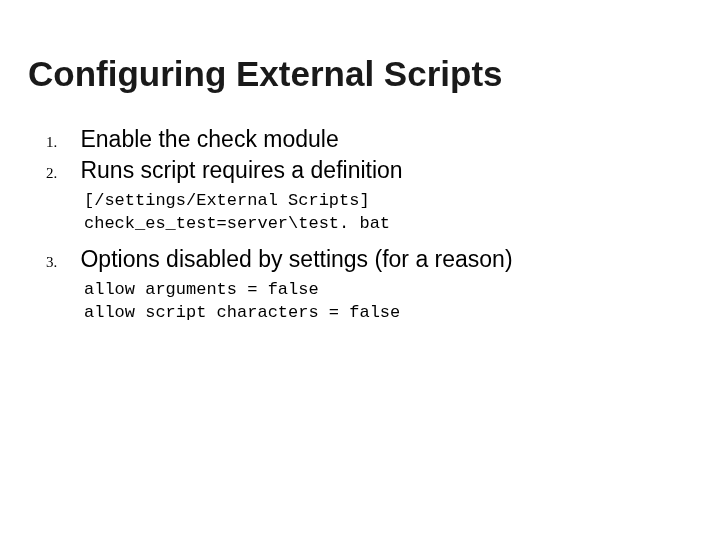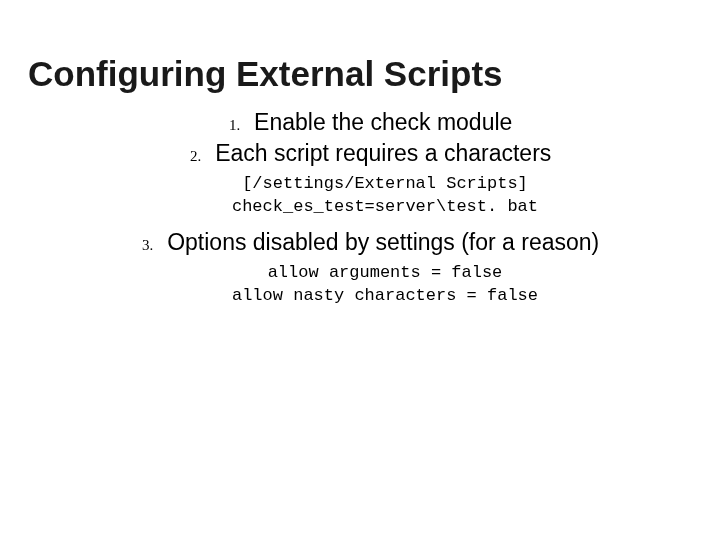--- a/index.html
+++ b/index.html
@@ -26,23 +26,22 @@
     top: 18px;
     font-family: Verdana, Geneva, sans-serif;
     font-weight: 700;
     font-size: 35px;
     letter-spacing: 0px;
     color: #1a1a1a;
   }
   .list {
     position: absolute;
     left: 46px;
-    top: 73px;
+    top: 90px;
     width: 640px;
-    text-align: center;
   }
   .item {
     margin-bottom: 4px;
   }
   .num {
     display: inline-block;
     width: 30px;
     font-family: Georgia, 'Times New Roman', serif;
     font-size: 15px;
     vertical-align: baseline;
@@ -76,30 +75,30 @@
 
   <div class="list">
 
     <div class="item">
       <span class="num">1.</span>
       <span class="h">Enable the check module</span>
     </div>
 
     <div class="item">
       <span class="num">2.</span>
-      <span class="h">Each script requires a characters</span>
+      <span class="h">Runs script requires a definition</span>
       <div class="code">[/settings/External Scripts]
 check_es_test=server\test. bat</div>
     </div>
 
     <div class="item">
       <span class="num">3.</span>
       <span class="h">Options disabled by settings (for a reason)</span>
       <div class="code">allow arguments = false
-allow nasty characters = false</div>
+allow script characters = false</div>
     </div>
 
   </div>
 
   <svg class="wedge" viewBox="0 0 320 160">
     <polygon points="0,160 320,160 0,70" fill="#d9d9d9"></polygon>
     <polygon points="0,160 280,160 0,95" fill="#8c8c8c"></polygon>
     <polygon points="0,160 240,160 0,118" fill="#1a1a1a"></polygon>
   </svg>
 

